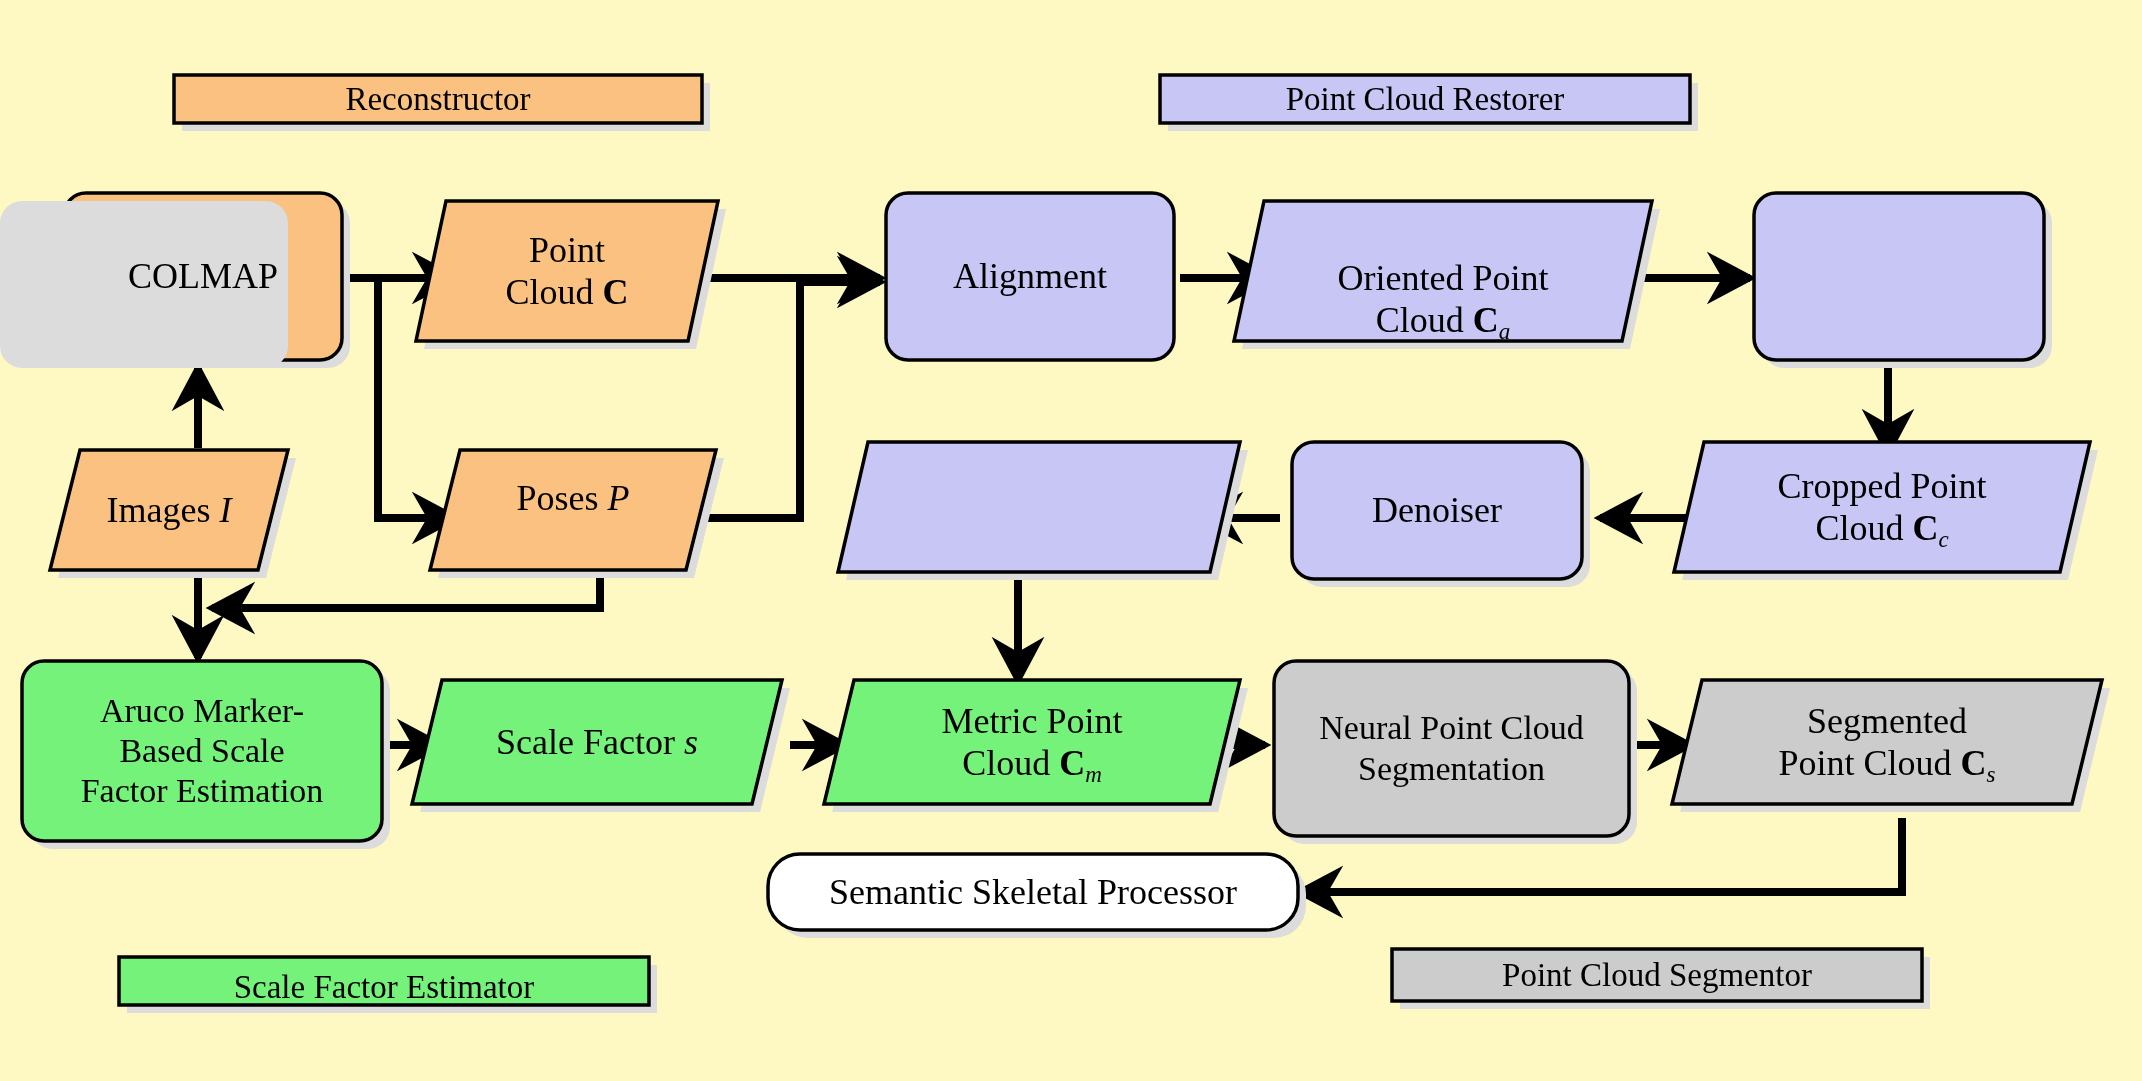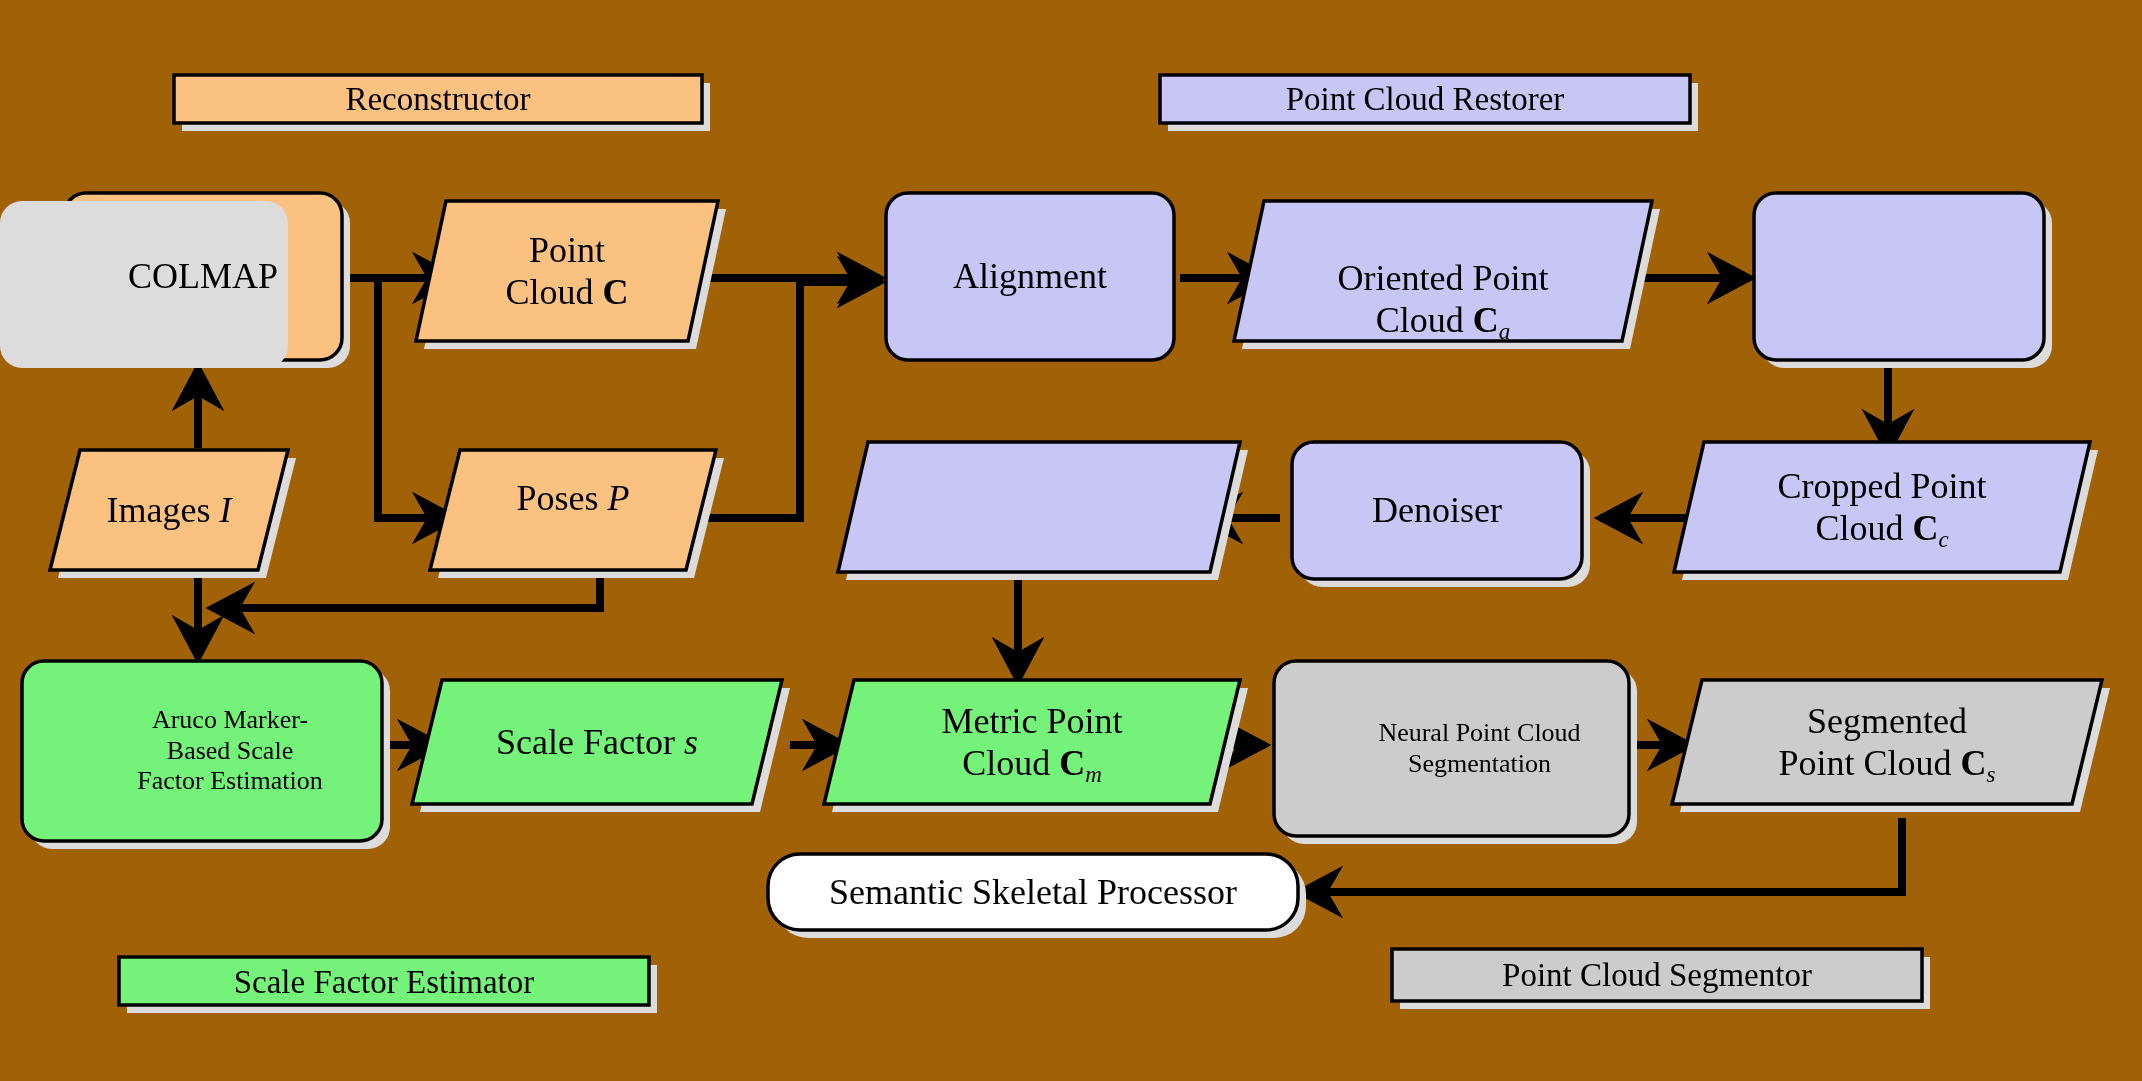--- a/index.html
+++ b/index.html
@@ -7,21 +7,21 @@
     padding: 0;
     background: #ffffff;
   }
   body {
     font-family: "Liberation Serif", "DejaVu Serif", serif;
   }
   #canvas {
     position: relative;
     width: 2142px;
     height: 1081px;
-    background: #a16207;
+    background: #fef9c3;
     overflow: hidden;
   }
   svg.layer {
     position: absolute;
     left: 0;
     top: 0;
     width: 2142px;
     height: 1081px;
   }
   #edge-layer { z-index: 5; }
@@ -34,21 +34,21 @@
     align-items: center;
     justify-content: center;
     text-align: center;
     color: #000000;
     line-height: 1.18;
     pointer-events: auto;
     font-family: "Liberation Serif", "DejaVu Serif", serif;
   }
   .node-label .txt { width: 100%; }
   .fs-big { font-size: 36px; }
-  .fs-mid { font-size: 26px; margin-left: 28px; }
+  .fs-mid { font-size: 34px; }
   .fs-leg { font-size: 33px; }
   .cal { font-family: "Liberation Serif", "DejaVu Serif", serif; font-style: italic; }
   .bfc { font-weight: bold; }
   sub { font-size: 0.64em; font-style: italic; vertical-align: baseline; position: relative; top: 0.30em; }
   .ital { font-style: italic; }
 </style>
 </head>
 <body>
 
 <div id="canvas">
@@ -188,21 +188,21 @@
   </svg>
 
   <div id="label-layer">
 
     <div class="node-label fs-leg" style="left:174px;top:75px;width:528px;height:48px;">
       <span class="txt">Reconstructor</span>
     </div>
     <div class="node-label fs-leg" style="left:1160px;top:75px;width:530px;height:48px;">
       <span class="txt">Point Cloud Restorer</span>
     </div>
-    <div class="node-label fs-leg" style="left:119px;top:957px;width:530px;height:50px;">
+    <div class="node-label fs-leg" style="left:119px;top:957px;width:530px;height:50px;align-items:flex-end;">
       <span class="txt">Scale Factor Estimator</span>
     </div>
     <div class="node-label fs-leg" style="left:1392px;top:949px;width:530px;height:52px;border-radius:19px;">
       <span class="txt">Point Cloud Segmentor</span>
     </div>
 
     <div class="node-label fs-big" style="left:64px;top:193px;width:278px;height:167px;">
       <span class="txt">COLMAP</span>
     </div>
 

